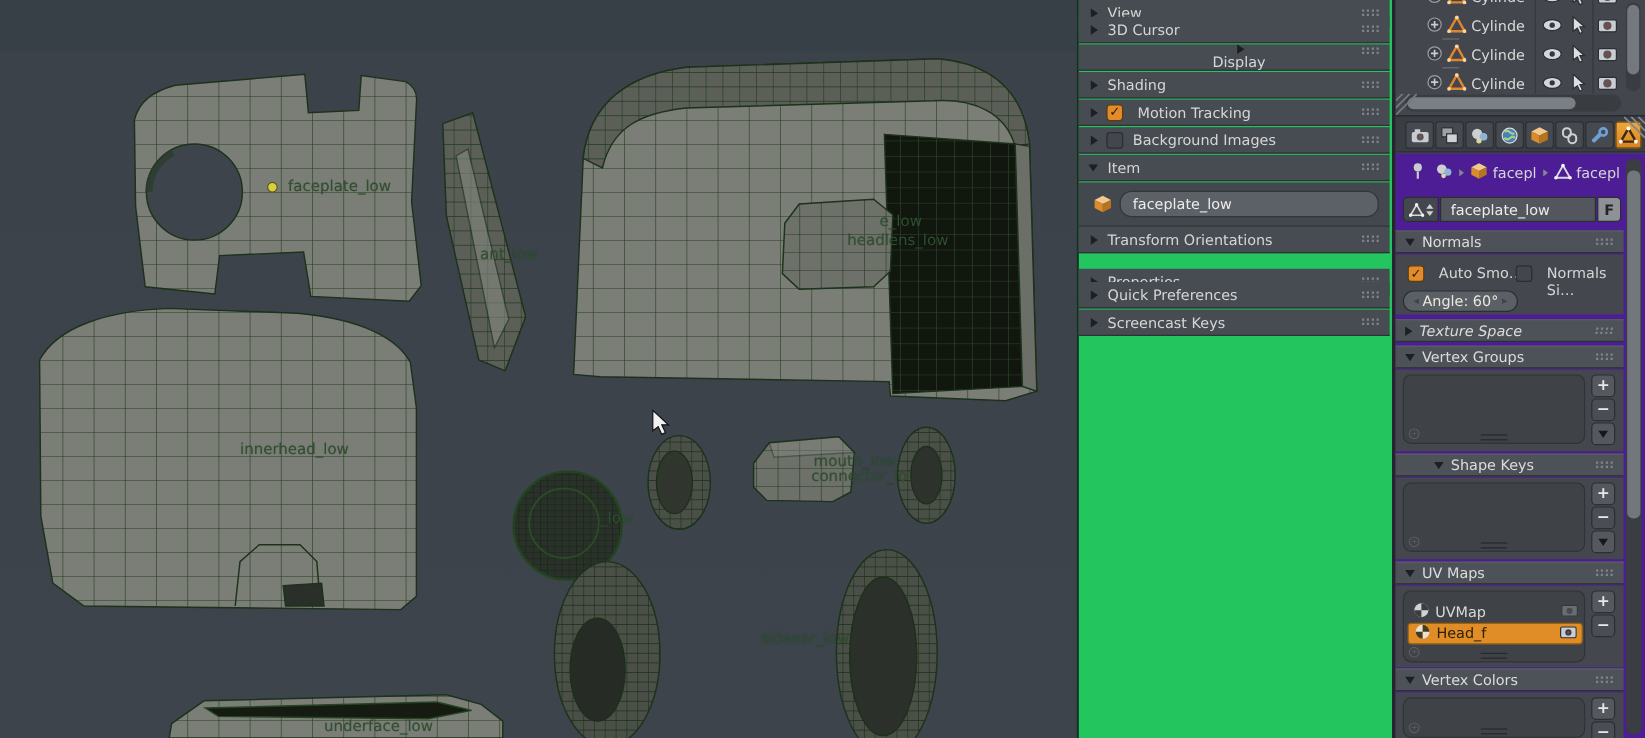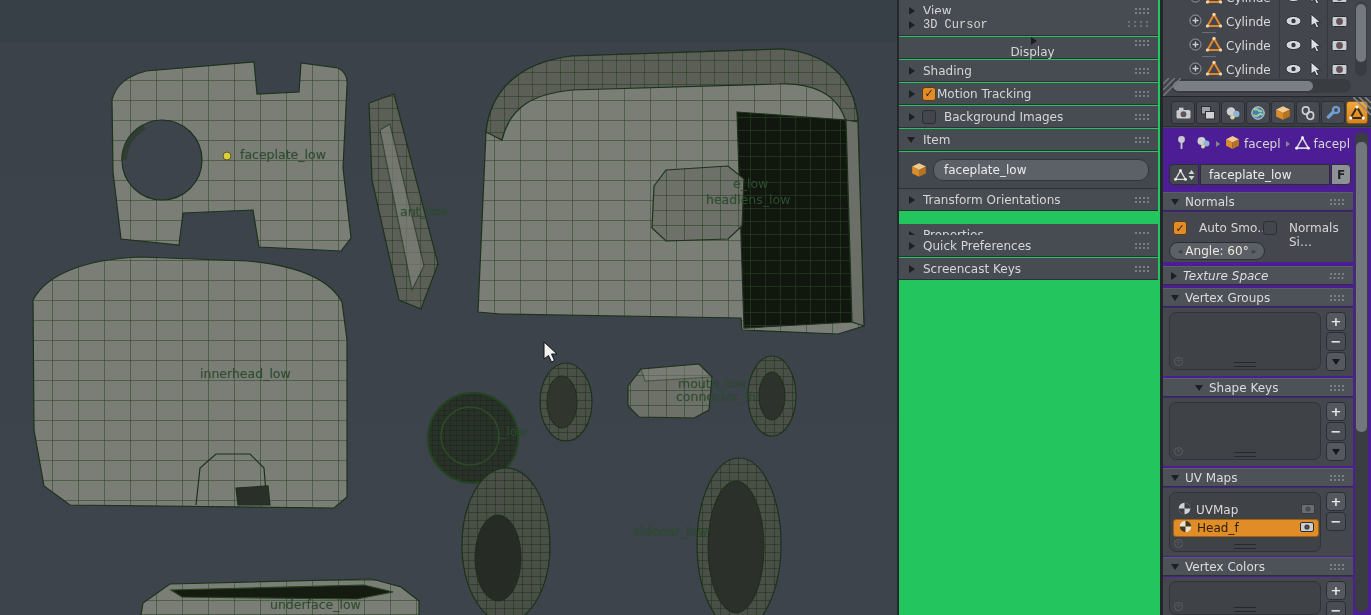--- a/index.html
+++ b/index.html
@@ -223,41 +223,41 @@
   </div>
 
   <div id="npanel">
     <div class="border-l"></div>
 
     <div class="nrow" style="top:0;">
       <span class="arr right" style="margin-left:10px;"></span>
       <span class="lbl" style="margin-left:8px;">View</span>
       <span class="dots">::::</span>
     </div>
-    <div class="nrow" style="top:14px;font-family:Liberation Mono, monospace;">
+    <div class="nrow" style="top:14px;">
       <span class="arr right" style="margin-left:10px;"></span>
       <span class="lbl" style="margin-left:8px;">3D Cursor</span>
       <span class="dots">::::</span>
     </div>
     <div class="nrow" style="top:37px;flex-direction:column;">
       <span class="arr right" style="margin-left:10px;"></span>
       <span class="lbl" style="margin-left:8px;">Display</span>
       <span class="dots">::::</span>
     </div>
     <div class="nrow" style="top:60px;">
       <span class="arr right" style="margin-left:10px;"></span>
       <span class="lbl" style="margin-left:8px;">Shading</span>
       <span class="dots">::::</span>
     </div>
     <div class="nrow" style="top:83px;">
       <span class="arr right" style="margin-left:10px;"></span>
       <span class="cb checked" style="margin-left:7px;">
           <span class="tick">✓</span>
         </span>
-      <span class="lbl" style="margin-left:1px;">Motion Tracking</span>
+      <span class="lbl" style="margin-left:12px;">Motion Tracking</span>
       <span class="dots">::::</span>
     </div>
     <div class="nrow" style="top:106px;">
       <span class="arr right" style="margin-left:10px;"></span>
       <span class="cb" style="margin-left:7px;"></span>
       <span class="lbl" style="margin-left:8px;">Background Images</span>
       <span class="dots">::::</span>
     </div>
     <div class="nrow" style="top:129px;">
       <span class="arr down" style="margin-left:8px;"></span>

